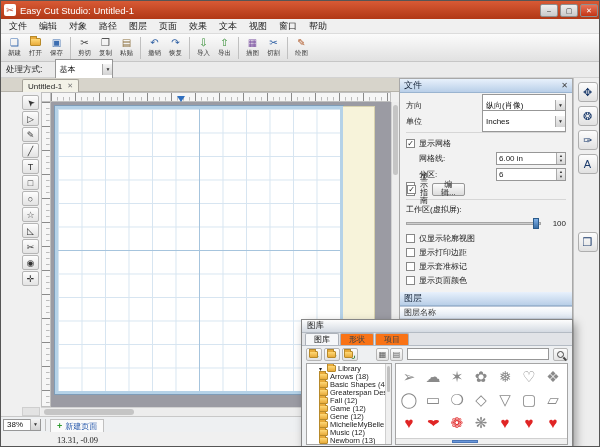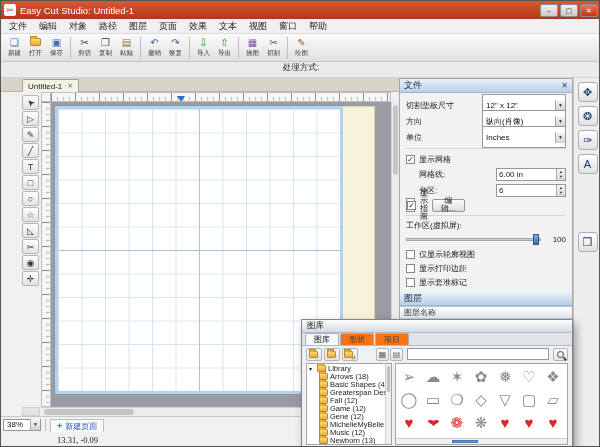--- a/index.html
+++ b/index.html
@@ -17,21 +17,21 @@
   
   .toolbar{position:absolute;top:33px;left:0;width:600px;height:28px;background:linear-gradient(#fbfbfb,#e1e1e1);border-bottom:1px solid #c6c6c6;display:flex;align-items:center;padding:0 3px;}
   .tbtn{width:19px;height:26px;display:flex;flex-direction:column;align-items:center;justify-content:center;margin:0 1px;}
   .tbi{font-size:10px;height:12px;line-height:12px;}
   .tbl{font-size:6.5px;color:#333;white-space:nowrap;}
   .tsep{width:1px;height:22px;background:#c0c0c0;margin:0 3px;}
   .ficon{position:relative;display:inline-block;width:11px;height:8px;background:linear-gradient(#ffd978,#e8ab3a);border:1px solid #b88a2a;border-radius:1px;}
   .ficon::before{content:"";position:absolute;left:-1px;top:-3px;width:5px;height:2px;background:#e8ab3a;border:1px solid #b88a2a;border-bottom:none;}
   .ficon.small{width:9px;height:7px;flex:none;}
   
-  .optionsbar{position:absolute;top:61px;left:0;width:600px;height:16px;background:#ebebeb;border-bottom:1px solid #d2d2d2;display:flex;align-items:center;font-size:8.5px;padding:0 5px;gap:13px;color:#222;flex-direction:column;}
+  .optionsbar{position:absolute;top:61px;left:0;width:600px;height:16px;background:#ebebeb;border-bottom:1px solid #d2d2d2;display:flex;align-items:center;font-size:8.5px;padding:0 5px;gap:13px;color:#222;}
   .dd{display:inline-flex;align-items:center;justify-content:space-between;background:#fff;border:1px solid #979797;height:22px;font-size:8px;padding-left:3px;color:#111;}
   .dd-arr{width:10px;height:11px;background:linear-gradient(#f4f4f4,#d3d3d3);border-left:1px solid #aaa;font-size:5px;line-height:11px;text-align:center;color:#333;margin-left:3px;flex:none;}
   
   .tabbar{position:absolute;top:77px;left:0;width:425px;height:14px;background:#d7d4cb;border-bottom:1px solid #b6b3aa;}
   .doc-tab{position:absolute;left:21px;top:1px;height:13px;background:#f3f2e7;border:1px solid #a5a299;border-bottom:none;border-radius:2px 2px 0 0;display:flex;align-items:center;font-size:8px;padding:0 5px;gap:5px;color:#222;}
   .doc-close{font-size:7px;color:#777;}
   
   .canvas-region{position:absolute;top:91px;left:0;width:398px;height:324px;background:#f0f0f0;}
   .left-tools{position:absolute;left:21px;top:3px;width:18px;}
   .ltool{width:17px;height:15px;background:linear-gradient(#fdfdfd,#e3e3e3);border:1px solid #b5b5b5;margin-bottom:1px;font-size:9px;display:flex;align-items:center;justify-content:center;color:#333;border-radius:2px;}
@@ -102,21 +102,21 @@
   .lib-abtn{width:16px;height:13px;background:linear-gradient(#fdfdfd,#e3e3e3);border:1px solid #b5b5b5;display:flex;align-items:center;justify-content:center;border-radius:2px;}
   .abadge{font-size:6px;color:#166916;font-weight:bold;margin-left:-3px;margin-top:4px;}
   .lib-vbtn{width:13px;height:13px;background:linear-gradient(#fdfdfd,#e3e3e3);border:1px solid #b5b5b5;display:flex;align-items:center;justify-content:center;font-size:8px;color:#555;border-radius:2px;}
   .lib-search{flex:1;height:12px;background:#fff;border:1px solid #979797;margin:0 2px;font-size:8px;padding:0 3px;min-width:20px;}
   .mag-btn{width:15px;height:13px;background:linear-gradient(#fdfdfd,#e3e3e3);border:1px solid #b5b5b5;position:relative;border-radius:2px;flex:none;}
   .mag{position:absolute;left:2px;top:1px;width:11px;height:11px;}
   .mag::before{content:"";position:absolute;left:1px;top:1px;width:5px;height:5px;border:1.5px solid #444;border-radius:50%;}
   .mag::after{content:"";position:absolute;left:7px;top:8px;width:4px;height:1.5px;background:#444;transform:rotate(45deg);}
   .lib-content{flex:1;display:flex;padding:1px 4px 4px 4px;gap:3px;}
   .lib-tree{width:86px;background:#fff;border:1px solid #a5a5a5;overflow:hidden;position:relative;font-size:7.5px;color:#222;}
-  .titem{display:flex;align-items:center;height:8px;gap:2px;padding-left:2px;white-space:nowrap;}
+  .titem{display:flex;align-items:center;height:8px;gap:2px;padding-left:12px;white-space:nowrap;}
   .titem.child{padding-left:12px;}
   .tw{font-size:6px;width:6px;flex:none;}
   .tlabel{overflow:hidden;}
   .tree-scroll{position:absolute;right:0;top:0;bottom:0;width:6px;background:#efefef;border-left:1px solid #cfcfcf;}
   .tree-thumb{position:absolute;left:1px;top:2px;width:3px;height:26px;background:#c0c0c0;border-radius:2px;}
   .lib-gridwrap{flex:1;background:#fff;border:1px solid #a5a5a5;position:relative;overflow:hidden;}
   .lib-grid{display:flex;flex-wrap:wrap;padding:1px;}
   .cell{width:22px;height:23px;display:flex;align-items:center;justify-content:center;margin:0 1px;}
   .sg{font-size:15px;line-height:1;}
   .sgi-lips{display:inline-block;transform:scale(1.5,.72);}
@@ -282,27 +282,20 @@
     </div>
   </div>
 
   <div class="right-panel">
     <div class="panel-header">
       <span class="ph-title">文件</span>
       <span class="ph-close">✕</span>
     </div>
     <div class="fp-body">
       <div class="prow">
-        <span>切割垫板尺寸</span>
-        <div class="dd">
-          <span>12" x 12"</span>
-          <span class="dd-arr">▼</span>
-        </div>
-      </div>
-      <div class="prow">
         <span>方向</span>
         <div class="dd">
           <span>纵向(肖像)</span>
           <span class="dd-arr">▼</span>
         </div>
       </div>
       <div class="prow">
         <span>单位</span>
         <div class="dd">
           <span>Inches</span>
@@ -354,20 +347,24 @@
             <span class="cb"></span>
             <span>仅显示轮廓视图</span>
           </div>
           <div class="prow cbrow">
             <span class="cb"></span>
             <span>显示打印边距</span>
           </div>
           <div class="prow cbrow">
             <span class="cb"></span>
             <span>显示套准标记</span>
+          </div>
+          <div class="prow cbrow">
+            <span class="cb"></span>
+            <span>显示页面颜色</span>
           </div>
         </div>
     </div>
     <div class="spacer"></div>
     <div class="panel-header">
       <span class="ph-title">图层</span>
     </div>
     <div class="layers-colheader">
       <span>图层名称</span>
     </div>

